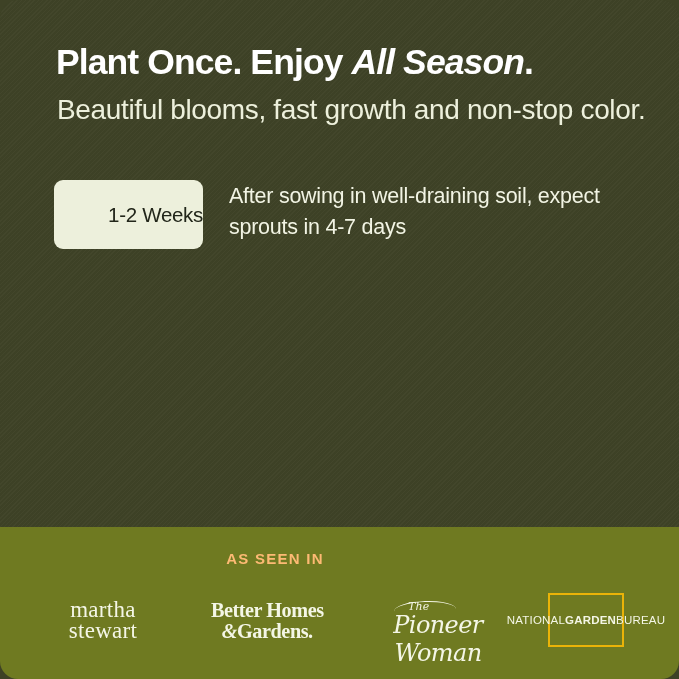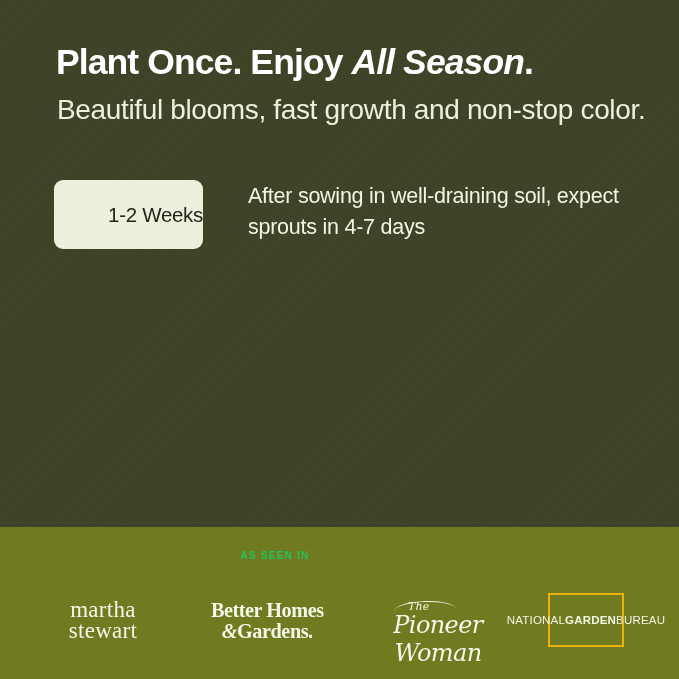--- a/index.html
+++ b/index.html
@@ -12,20 +12,21 @@
     overflow: hidden;
     font-family: "Liberation Sans", sans-serif;
     background: #3e4226;
   }
 
   #poster {
     position: relative;
     width: 679px;
     height: 679px;
     overflow: hidden;
+    border-radius: 18px;
   }
 
   
   .hero {
     position: absolute;
     left: 0;
     top: 0;
     width: 679px;
     height: 527px;
     background-color: #3e4226;
@@ -102,43 +103,42 @@
   .row-desc {
     position: absolute;
     left: 229px;
     top: 1px;
     width: 420px;
     font-size: 21.5px;
     line-height: 31px;
     font-weight: 400;
     letter-spacing: -0.25px;
     color: #f2f4e4;
-    margin-left: 19px;
   }
 
   
   .band {
     position: absolute;
     left: 0;
     top: 527px;
     width: 679px;
     height: 152px;
     background: #6f7a21;
   }
 
   .as-seen-in {
     position: absolute;
     left: 0;
     top: 550px;
     width: 550px;
     text-align: center;
-    font-size: 10px;
+    font-size: 15px;
     font-weight: 700;
     letter-spacing: 1.25px;
-    color: #22c55e;
+    color: #fdba74;
   }
 
   .logos {
     position: absolute;
     left: 0;
     top: 585px;
     width: 627px;
     height: 70px;
   }
   .logo {

